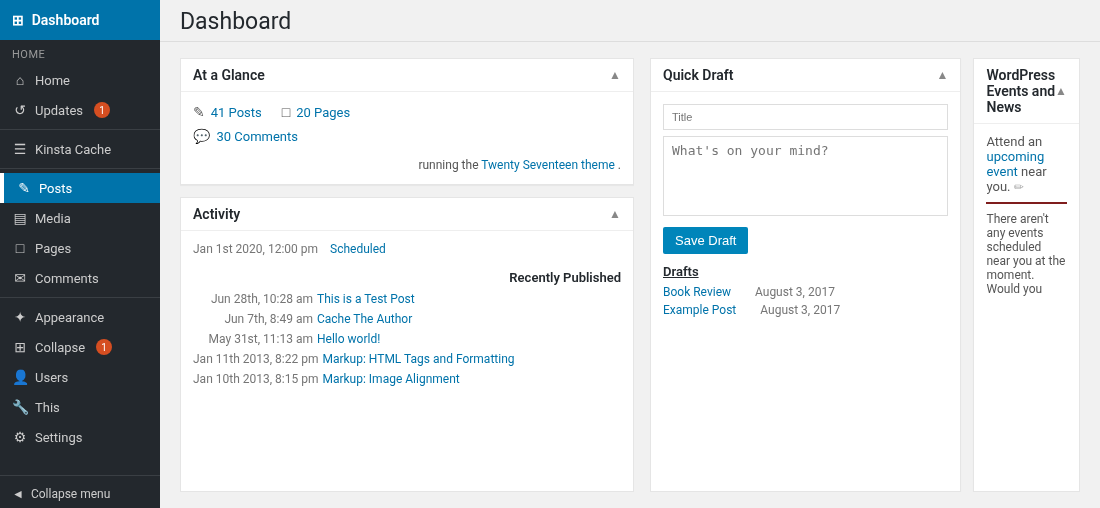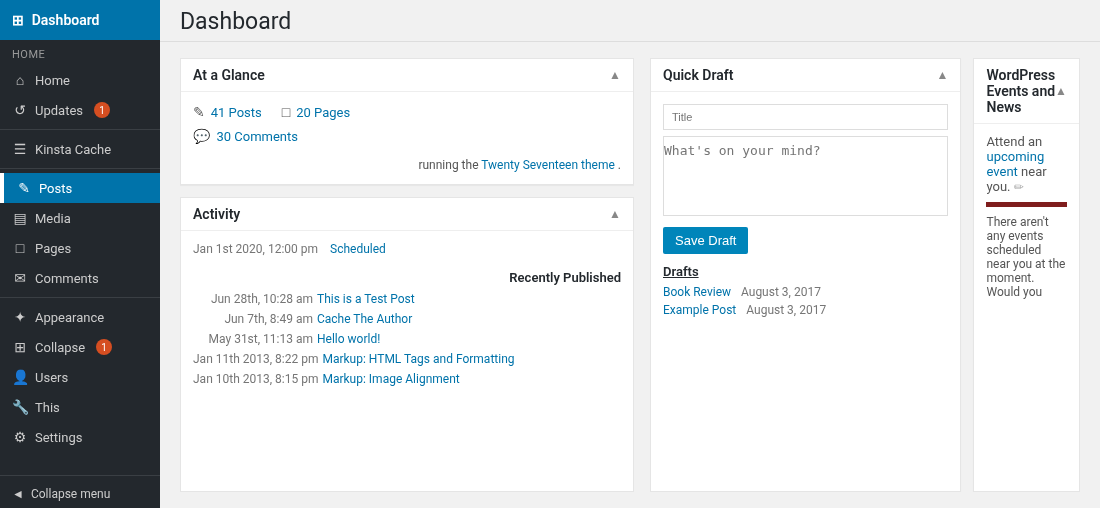--- a/index.html
+++ b/index.html
@@ -129,21 +129,21 @@
       width: 100%;
       border: 1px solid #ddd;
       padding: 6px 8px;
       font-size: 11px;
       color: #555;
       outline: none;
     }
     .quick-draft-body {
       width: 100%;
       border: 1px solid #ddd;
-      padding: 6px 0;
+      padding: 6px 8px;
       font-size: 13px;
       color: #aaa;
       outline: none;
       resize: none;
       height: 80px;
       margin-top: 6px;
     }
     .save-draft-btn {
       margin-top: 8px;
       background: #0085ba;
@@ -153,21 +153,21 @@
       font-size: 13px;
       cursor: pointer;
       border-radius: 2px;
     }
 
     
     .drafts-section { margin-top: 10px; }
     .drafts-title { font-weight: 600; color: #23282d; margin-bottom: 4px; font-size: 13px; text-decoration: underline; }
     .draft-item { font-size: 12px; padding: 2px 0; }
     .draft-item a { color: #0073aa; text-decoration: none; }
-    .draft-item .draft-date { color: #767676; margin-left: 7px; }
+    .draft-item .draft-date { color: #767676; margin-left: 21px; }
 
     
     .events-body { padding: 10px 12px; }
     .events-body p { font-size: 13px; color: #555; }
     .events-body a { color: #0073aa; text-decoration: none; }
     .events-edit-icon { color: #aaa; font-size: 12px; cursor: pointer; }
 
     
     .posts-item-wrapper {
       position: relative;
@@ -358,19 +358,19 @@
           <span>WordPress Events and News</span>
           <span class="collapse-icon">▲</span>
         </div>
         <div class="events-body">
           <p>
             <span>Attend an</span>
             <a style="color:#0073aa;text-decoration:none;">upcoming event</a>
             <span>near you.</span>
             <span class="events-edit-icon"> ✏</span>
           </p>
-          <p style="font-size:12px; color:#555; margin-top:8px; border-top:5px solid #7f1d1d; padding-top:8px;">There aren't any events scheduled near you at the moment. Would you</p>
+          <p style="font-size:12px; color:#555; margin-top:8px; border-top:2px solid #7f1d1d; padding-top:8px;">There aren't any events scheduled near you at the moment. Would you</p>
         </div>
       </div>
     </div>
 
   </div>
 </div>
 
 </body></html>

